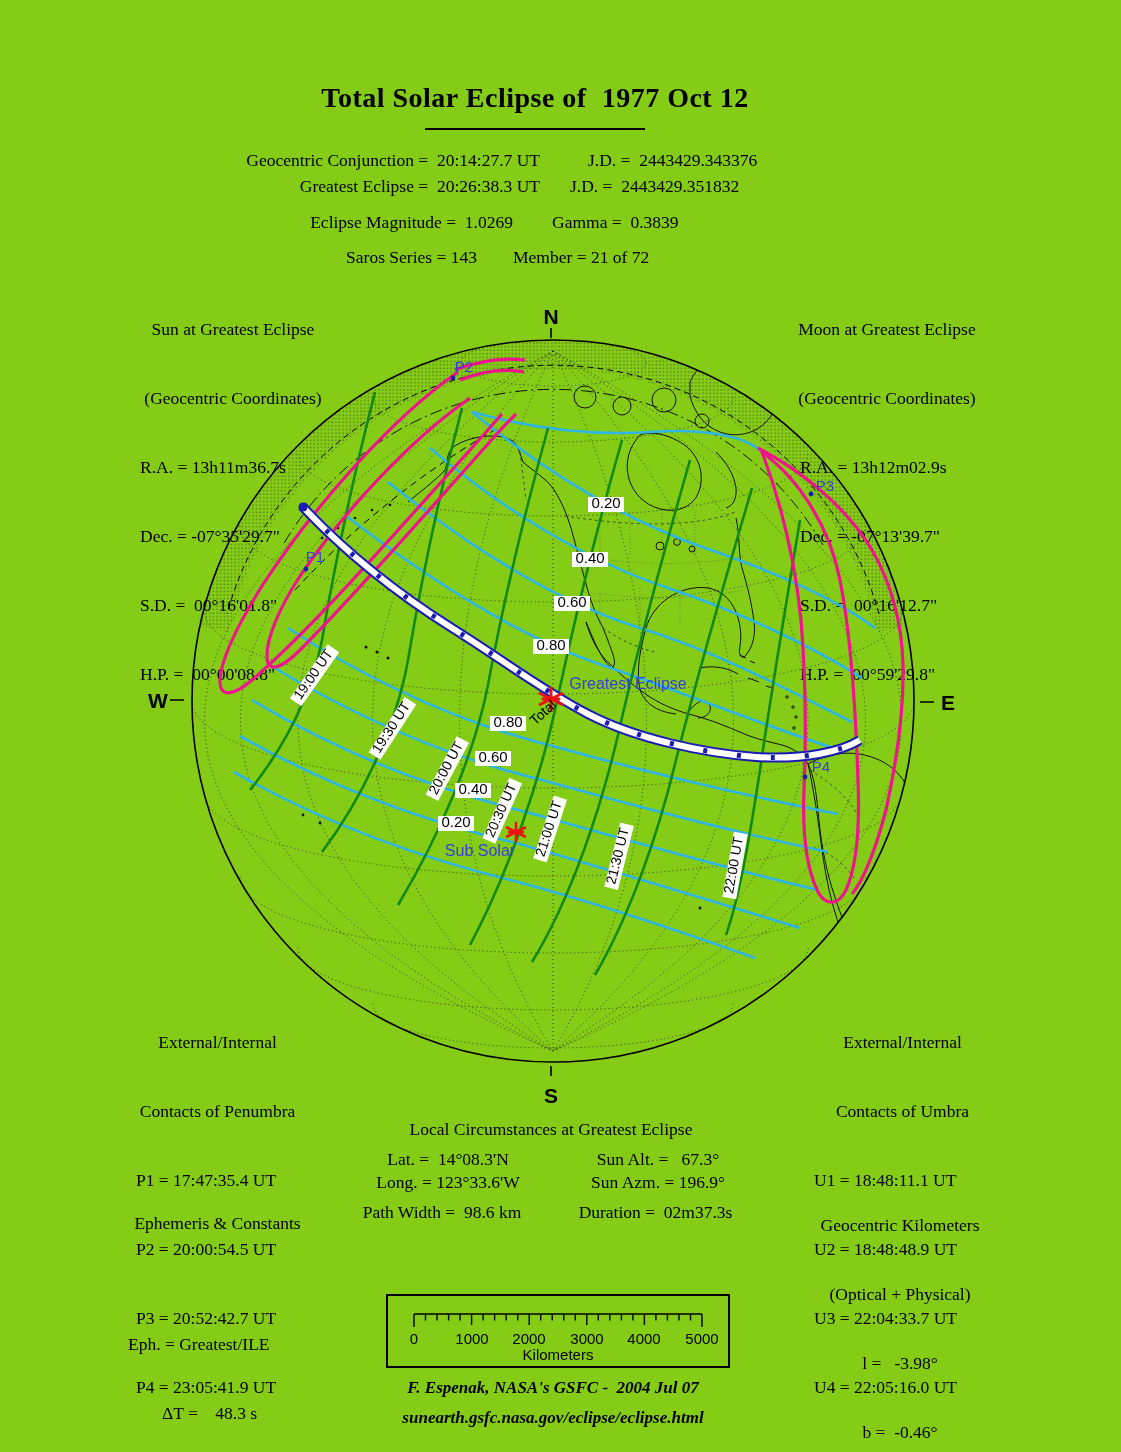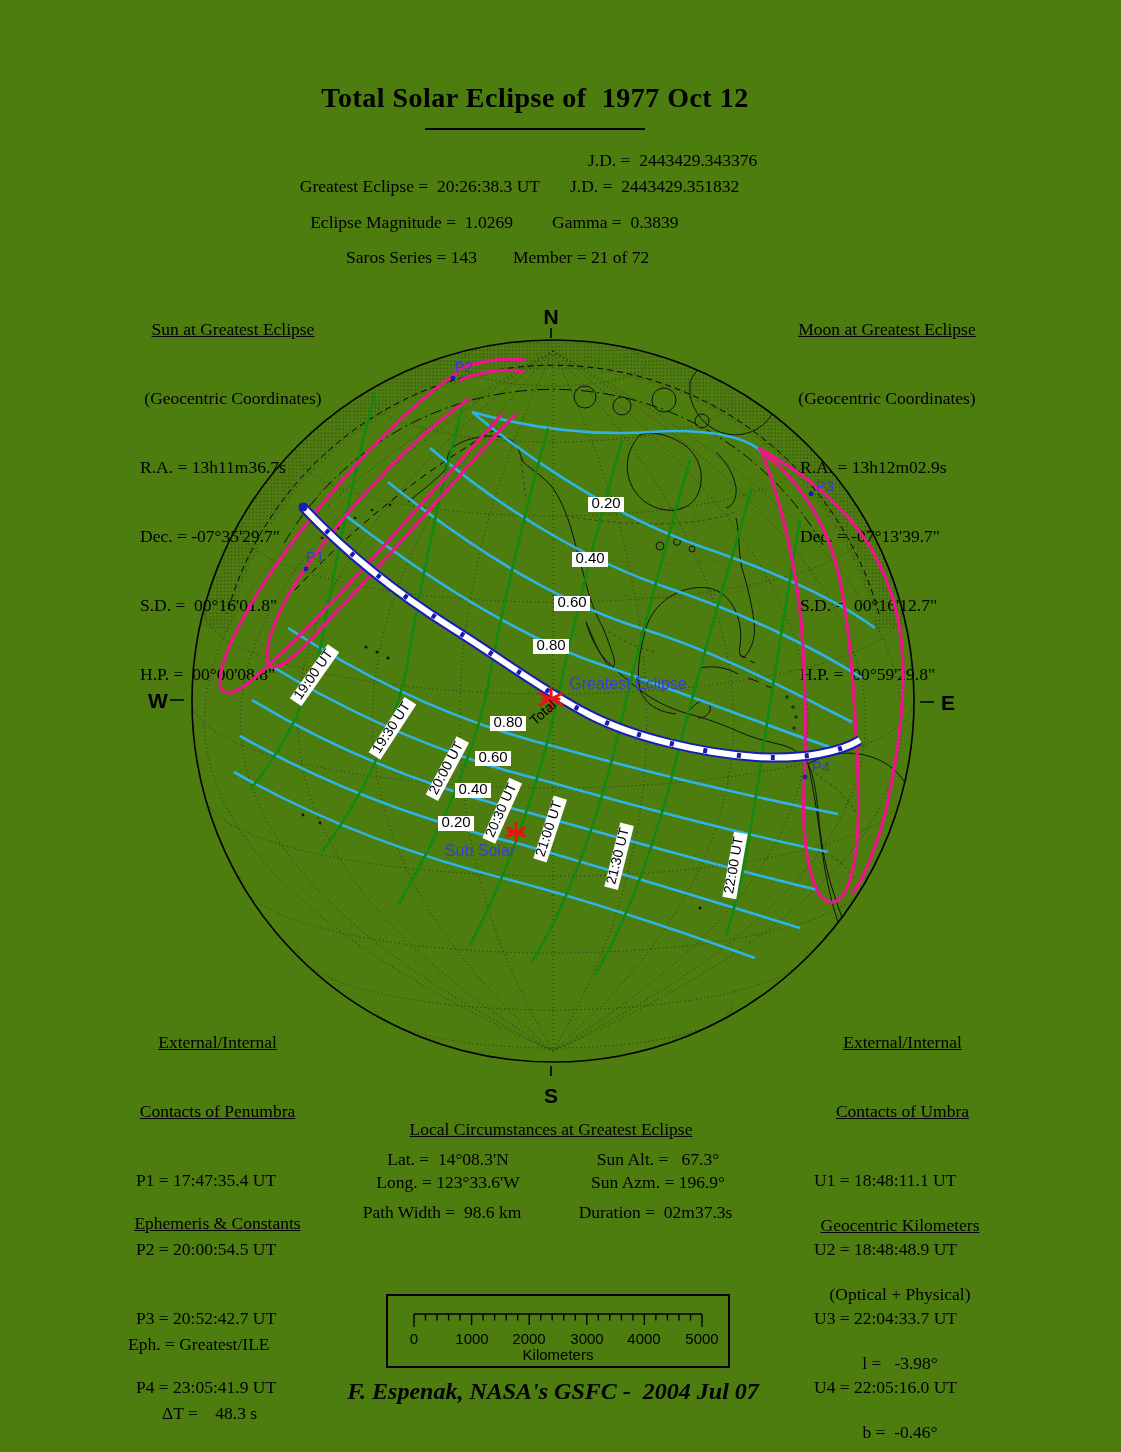--- a/index.html
+++ b/index.html
@@ -1,48 +1,49 @@
 <!DOCTYPE html>
 <html><head>
 <meta charset="utf-8">
 <style>
   html,body{margin:0;padding:0;background:#fff;}
-  #page{position:relative;width:1121px;height:1452px;background:#4d7c0f;overflow:hidden;
+  #page{position:relative;width:1121px;height:1452px;background:#84cc16;overflow:hidden;
         font-family:"Liberation Serif",serif;color:#000;}
   .abs{position:absolute;white-space:pre;}
   .ctr{text-align:center;}
   .title{font-size:28px;font-weight:bold;letter-spacing:0.5px;}
   .rule{position:absolute;background:#000;height:2px;}
   .stat{font-size:17.5px;}
   .blk{font-size:17.5px;line-height:23px;}
-  .hd{text-decoration:underline;}
+  .hd{}
   svg text{font-family:"Liberation Sans",sans-serif;}
   .maplabel{fill:#3B3BDB;font-size:16px;}
   .plabel{fill:#3B3BDB;font-size:15px;}
   .maglabel{fill:#000;font-size:15px;}
   .utlabel{fill:#000;font-size:14px;}
   .compass{fill:#000;font-size:21px;font-weight:bold;}
   .coast{fill:none;stroke:#111;stroke-width:1;}
   .grat{fill:none;stroke:#222;stroke-width:0.8;stroke-dasharray:1,3;}
   .cyanline{fill:none;stroke:#2EB5E8;stroke-width:2.6;}
   .greenline{fill:none;stroke:#128912;stroke-width:2.6;}
   .pinkline{fill:none;stroke:#F0148C;stroke-width:3.2;}
   .border{fill:none;stroke:#333;stroke-width:0.8;stroke-dasharray:3,3;}
   .stateline{fill:none;stroke:#444;stroke-width:0.6;stroke-dasharray:1,2;opacity:.8;}
-  .footer{font-size:24px;font-style:italic;font-weight:bold;}
+  .footer{font-size:17px;font-style:italic;font-weight:bold;}
   .scalebox{position:absolute;left:386px;top:1294px;width:344px;height:74px;border:2px solid #000;box-sizing:border-box;}
 </style>
 </head>
 <body>
 
 <div id="page">
 
   <div class="abs ctr title" style="left:0;top:82px;width:1070px;">Total Solar Eclipse of  1977 Oct 12</div>
   <div class="rule" style="left:425px;top:128px;width:220px;"></div>
 
+  <div class="abs stat" style="left:0;top:150px;width:540px;text-align:right;">Geocentric Conjunction =  20:14:27.7 UT</div>
   <div class="abs stat" style="left:588px;top:150px;">J.D. =  2443429.343376</div>
   <div class="abs stat" style="left:0;top:176px;width:540px;text-align:right;">Greatest Eclipse =  20:26:38.3 UT</div>
   <div class="abs stat" style="left:570px;top:176px;">J.D. =  2443429.351832</div>
   <div class="abs stat" style="left:0;top:212px;width:513px;text-align:right;">Eclipse Magnitude =  1.0269</div>
   <div class="abs stat" style="left:552px;top:212px;">Gamma =  0.3839</div>
   <div class="abs stat" style="left:0;top:247px;width:477px;text-align:right;">Saros Series = 143</div>
   <div class="abs stat" style="left:513px;top:247px;">Member = 21 of 72</div>
 
   <div class="abs blk" style="left:118px;top:272px;width:230px;">
     <div class="ctr hd">Sun at Greatest Eclipse</div>
@@ -119,20 +120,21 @@
       <text x="84" y="48" text-anchor="middle" font-size="15">1000</text>
       <text x="141" y="48" text-anchor="middle" font-size="15">2000</text>
       <text x="199" y="48" text-anchor="middle" font-size="15">3000</text>
       <text x="256" y="48" text-anchor="middle" font-size="15">4000</text>
       <text x="314" y="48" text-anchor="middle" font-size="15">5000</text>
       <text x="170" y="64" text-anchor="middle" font-size="15">Kilometers</text>
     </svg>
   </div>
 
   <div class="abs ctr footer" style="left:0;top:1378px;width:1106px;">F. Espenak, NASA's GSFC -  2004 Jul 07</div>
+  <div class="abs ctr footer" style="left:0;top:1408px;width:1106px;">sunearth.gsfc.nasa.gov/eclipse/eclipse.html</div>
 
   <svg class="abs" style="left:0;top:0;" width="1121" height="1452" viewBox="0 0 1121 1452">
     <defs>
       <clipPath id="globeclip">
           <circle cx="553" cy="701" r="361"></circle>
         </clipPath>
       <pattern id="stip" width="3.6" height="3.6" patternUnits="userSpaceOnUse">
         <circle cx="1" cy="1" r="0.6" fill="#222"></circle>
       </pattern>
     </defs>

